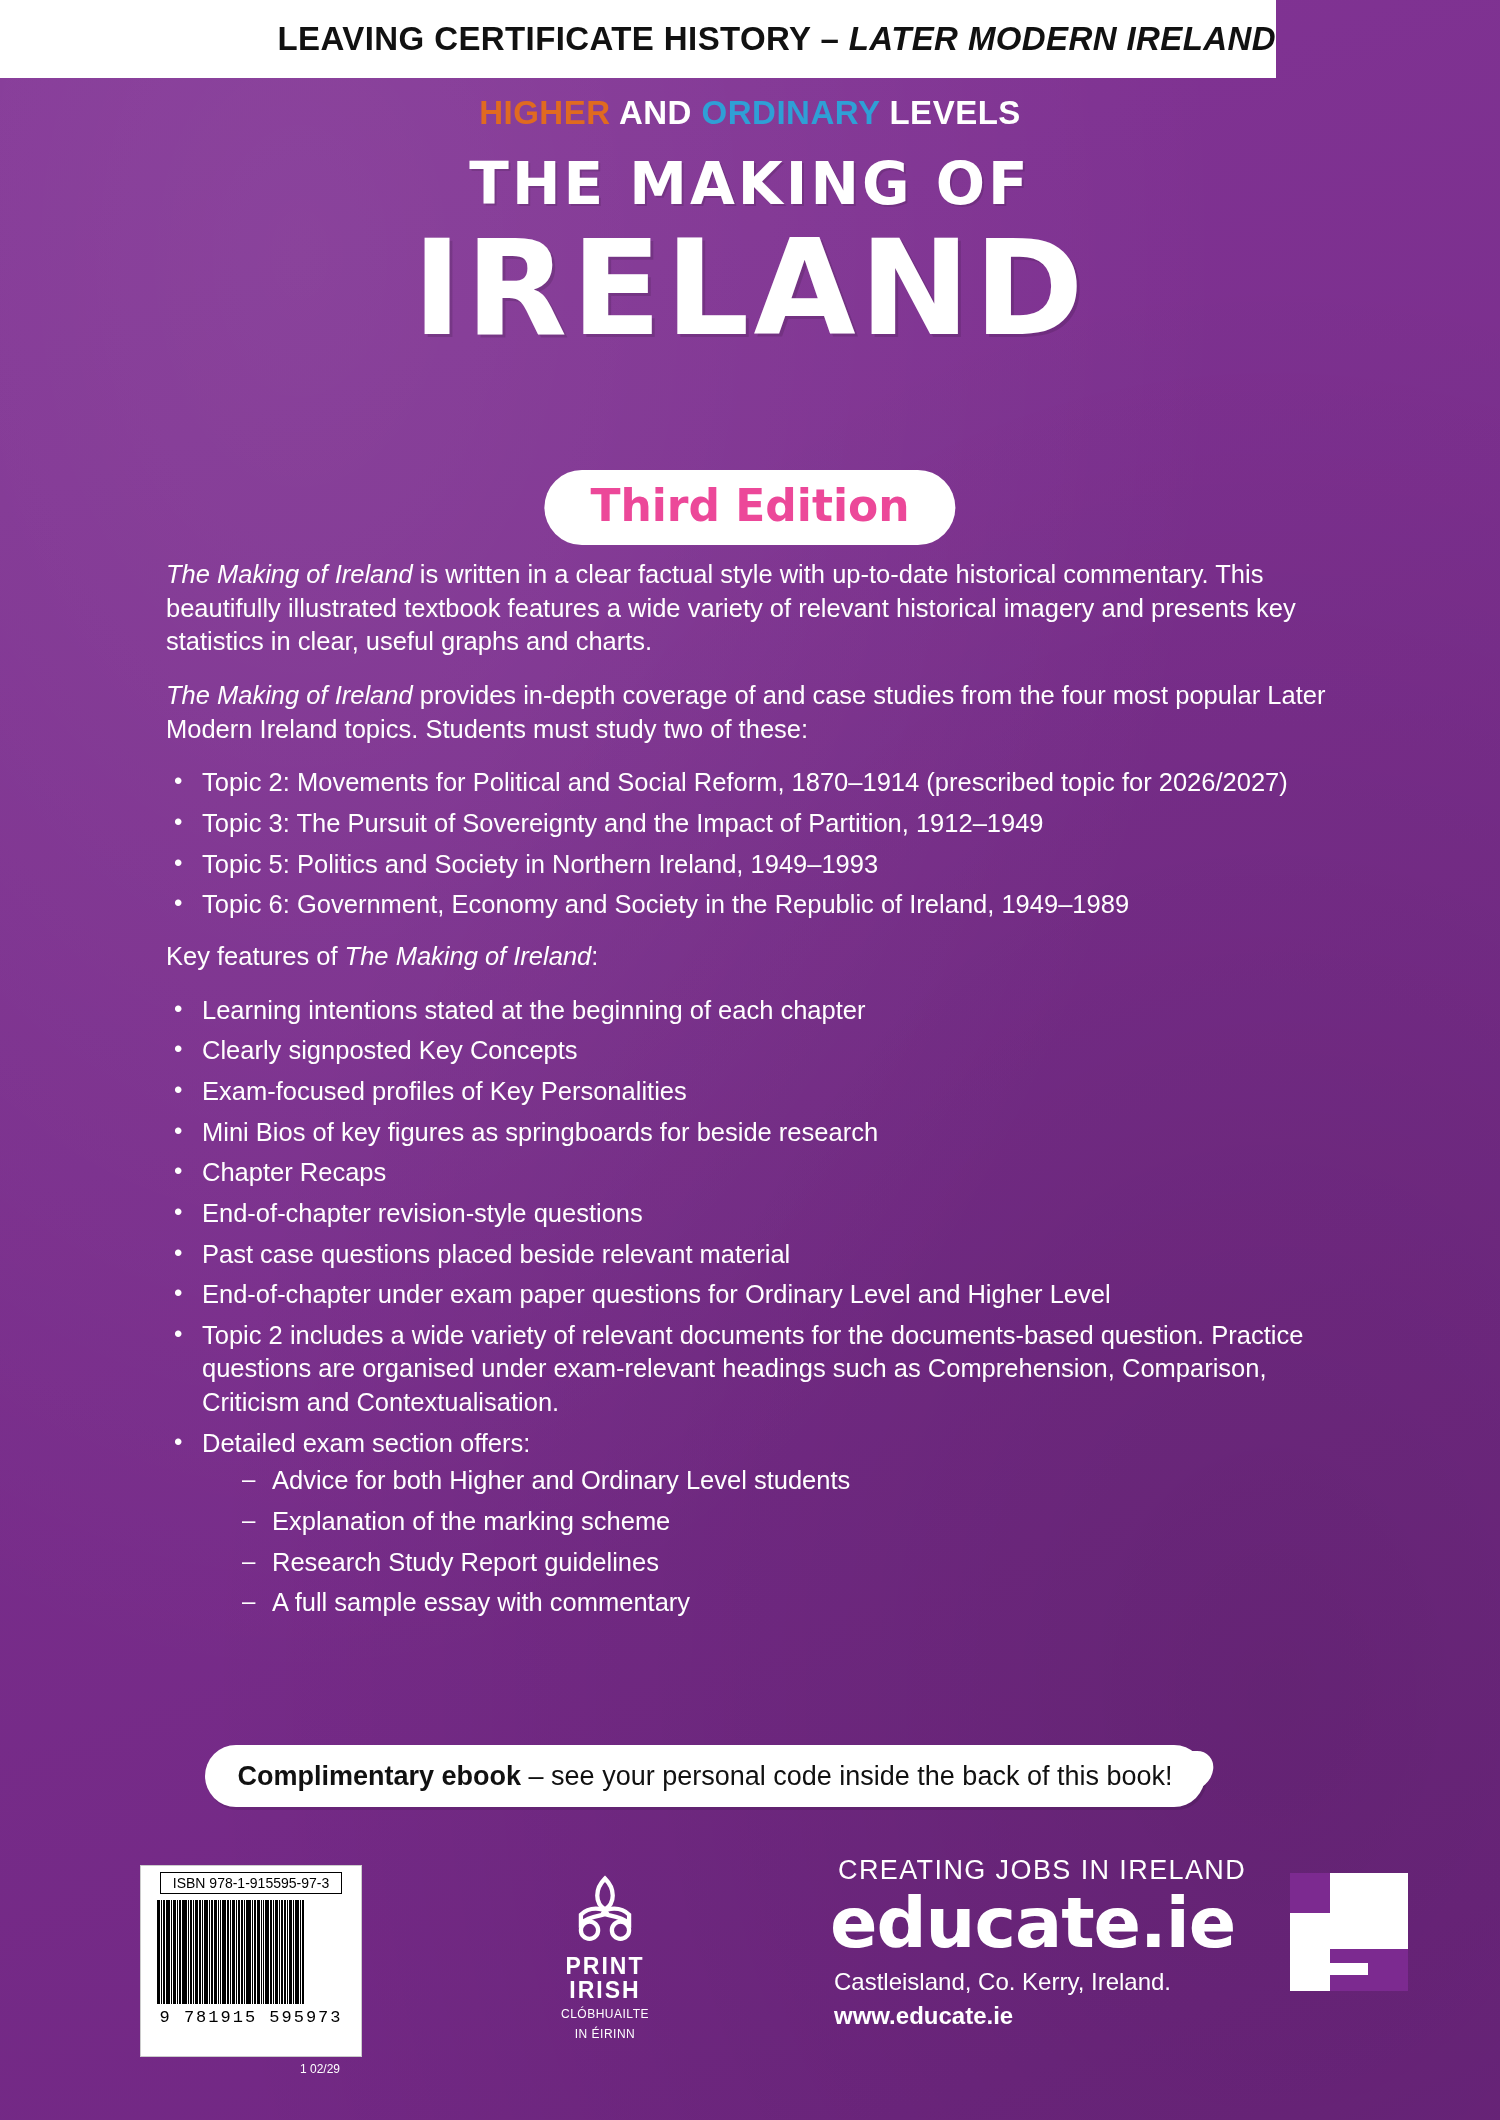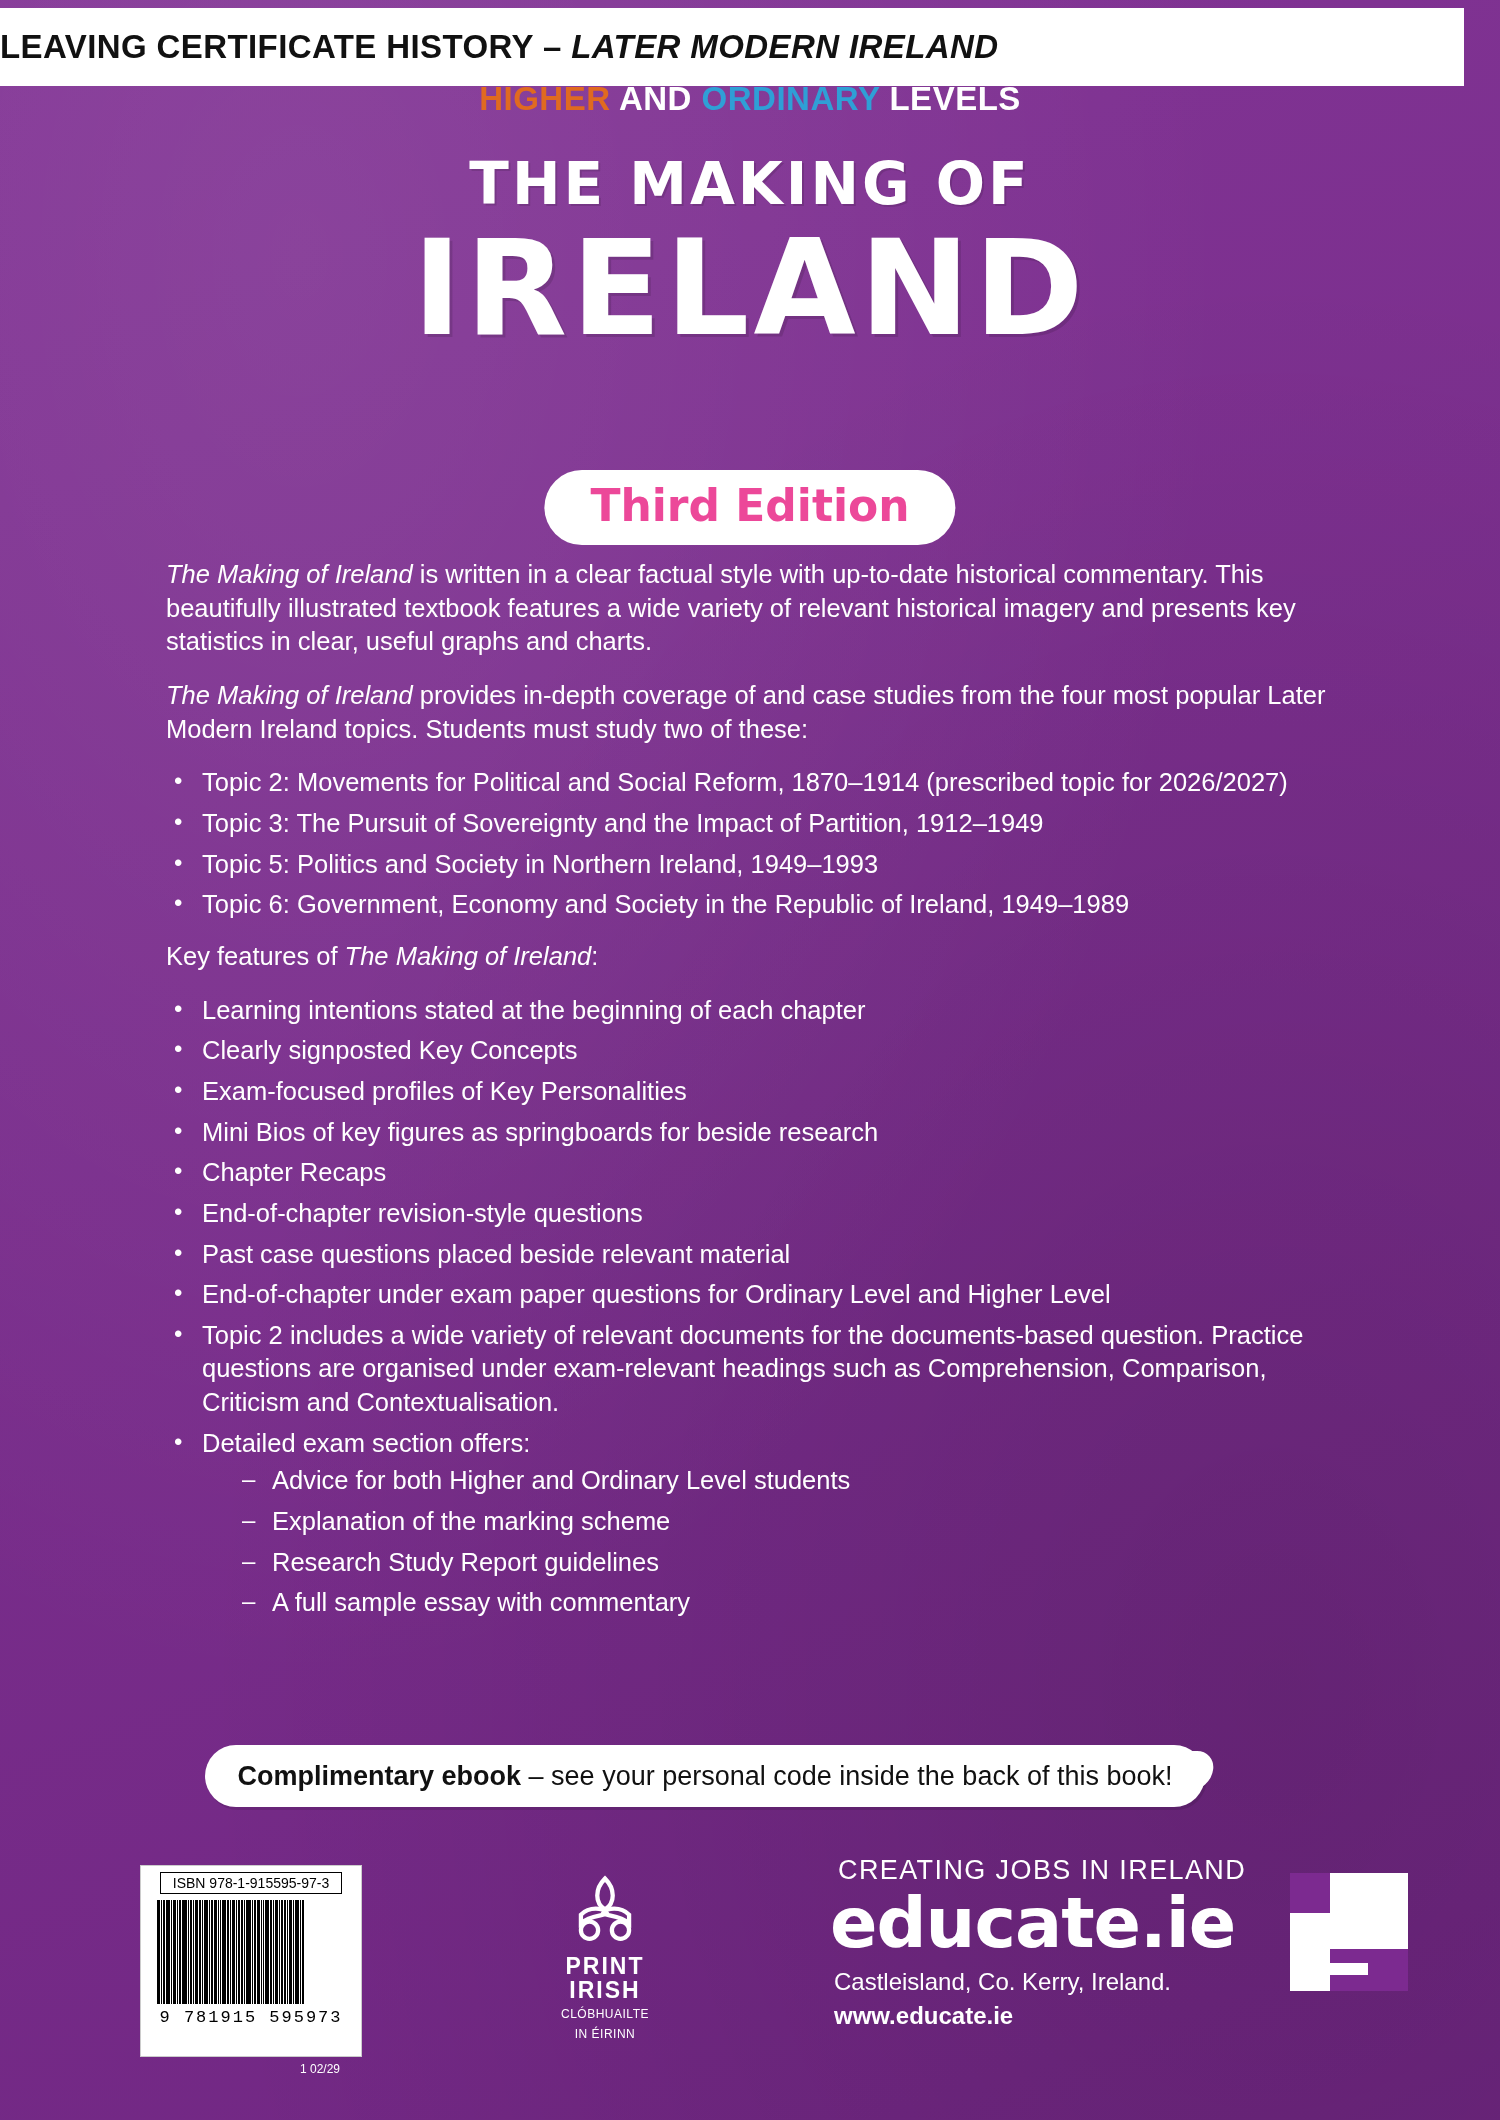--- a/index.html
+++ b/index.html
@@ -16,32 +16,32 @@
     position:absolute;inset:0;
     background:
       radial-gradient(ellipse at 20% 12%, rgba(255,255,255,.08), rgba(255,255,255,0) 55%),
       radial-gradient(ellipse at 85% 80%, rgba(0,0,0,.13), rgba(0,0,0,0) 60%),
       linear-gradient(160deg, rgba(255,255,255,.05), rgba(0,0,0,.10));
     pointer-events:none;
   }
 
   
   .banner{
-    position:absolute;left:0;top:0;width:1464px;height:78px;
+    position:absolute;left:0;top:0;width:1276px;height:78px;
     background:#ffffff;
-    display:flex;align-items:center;justify-content:flex-start;margin-top:8px;
+    display:flex;align-items:center;justify-content:flex-end;
   }
   .banner-text{
     font-size:33px;font-weight:bold;color:#111111;letter-spacing:.4px;
     white-space:nowrap;
   }
   .banner-text .italic{font-style:italic;}
 
   .levels{
-    position:absolute;top:80px;left:0;width:1500px;text-align:center;
+    position:absolute;top:94px;left:0;width:1500px;text-align:center;
     font-size:33px;font-weight:bold;letter-spacing:.5px;
   }
   .levels .higher{color:#e06a20;}
   .levels .ordinary{color:#2f9fd6;}
   .levels .plain{color:#ffffff;}
 
   
   .title-wrap{
     position:absolute;top:155px;left:0;width:1500px;text-align:center;
   }

